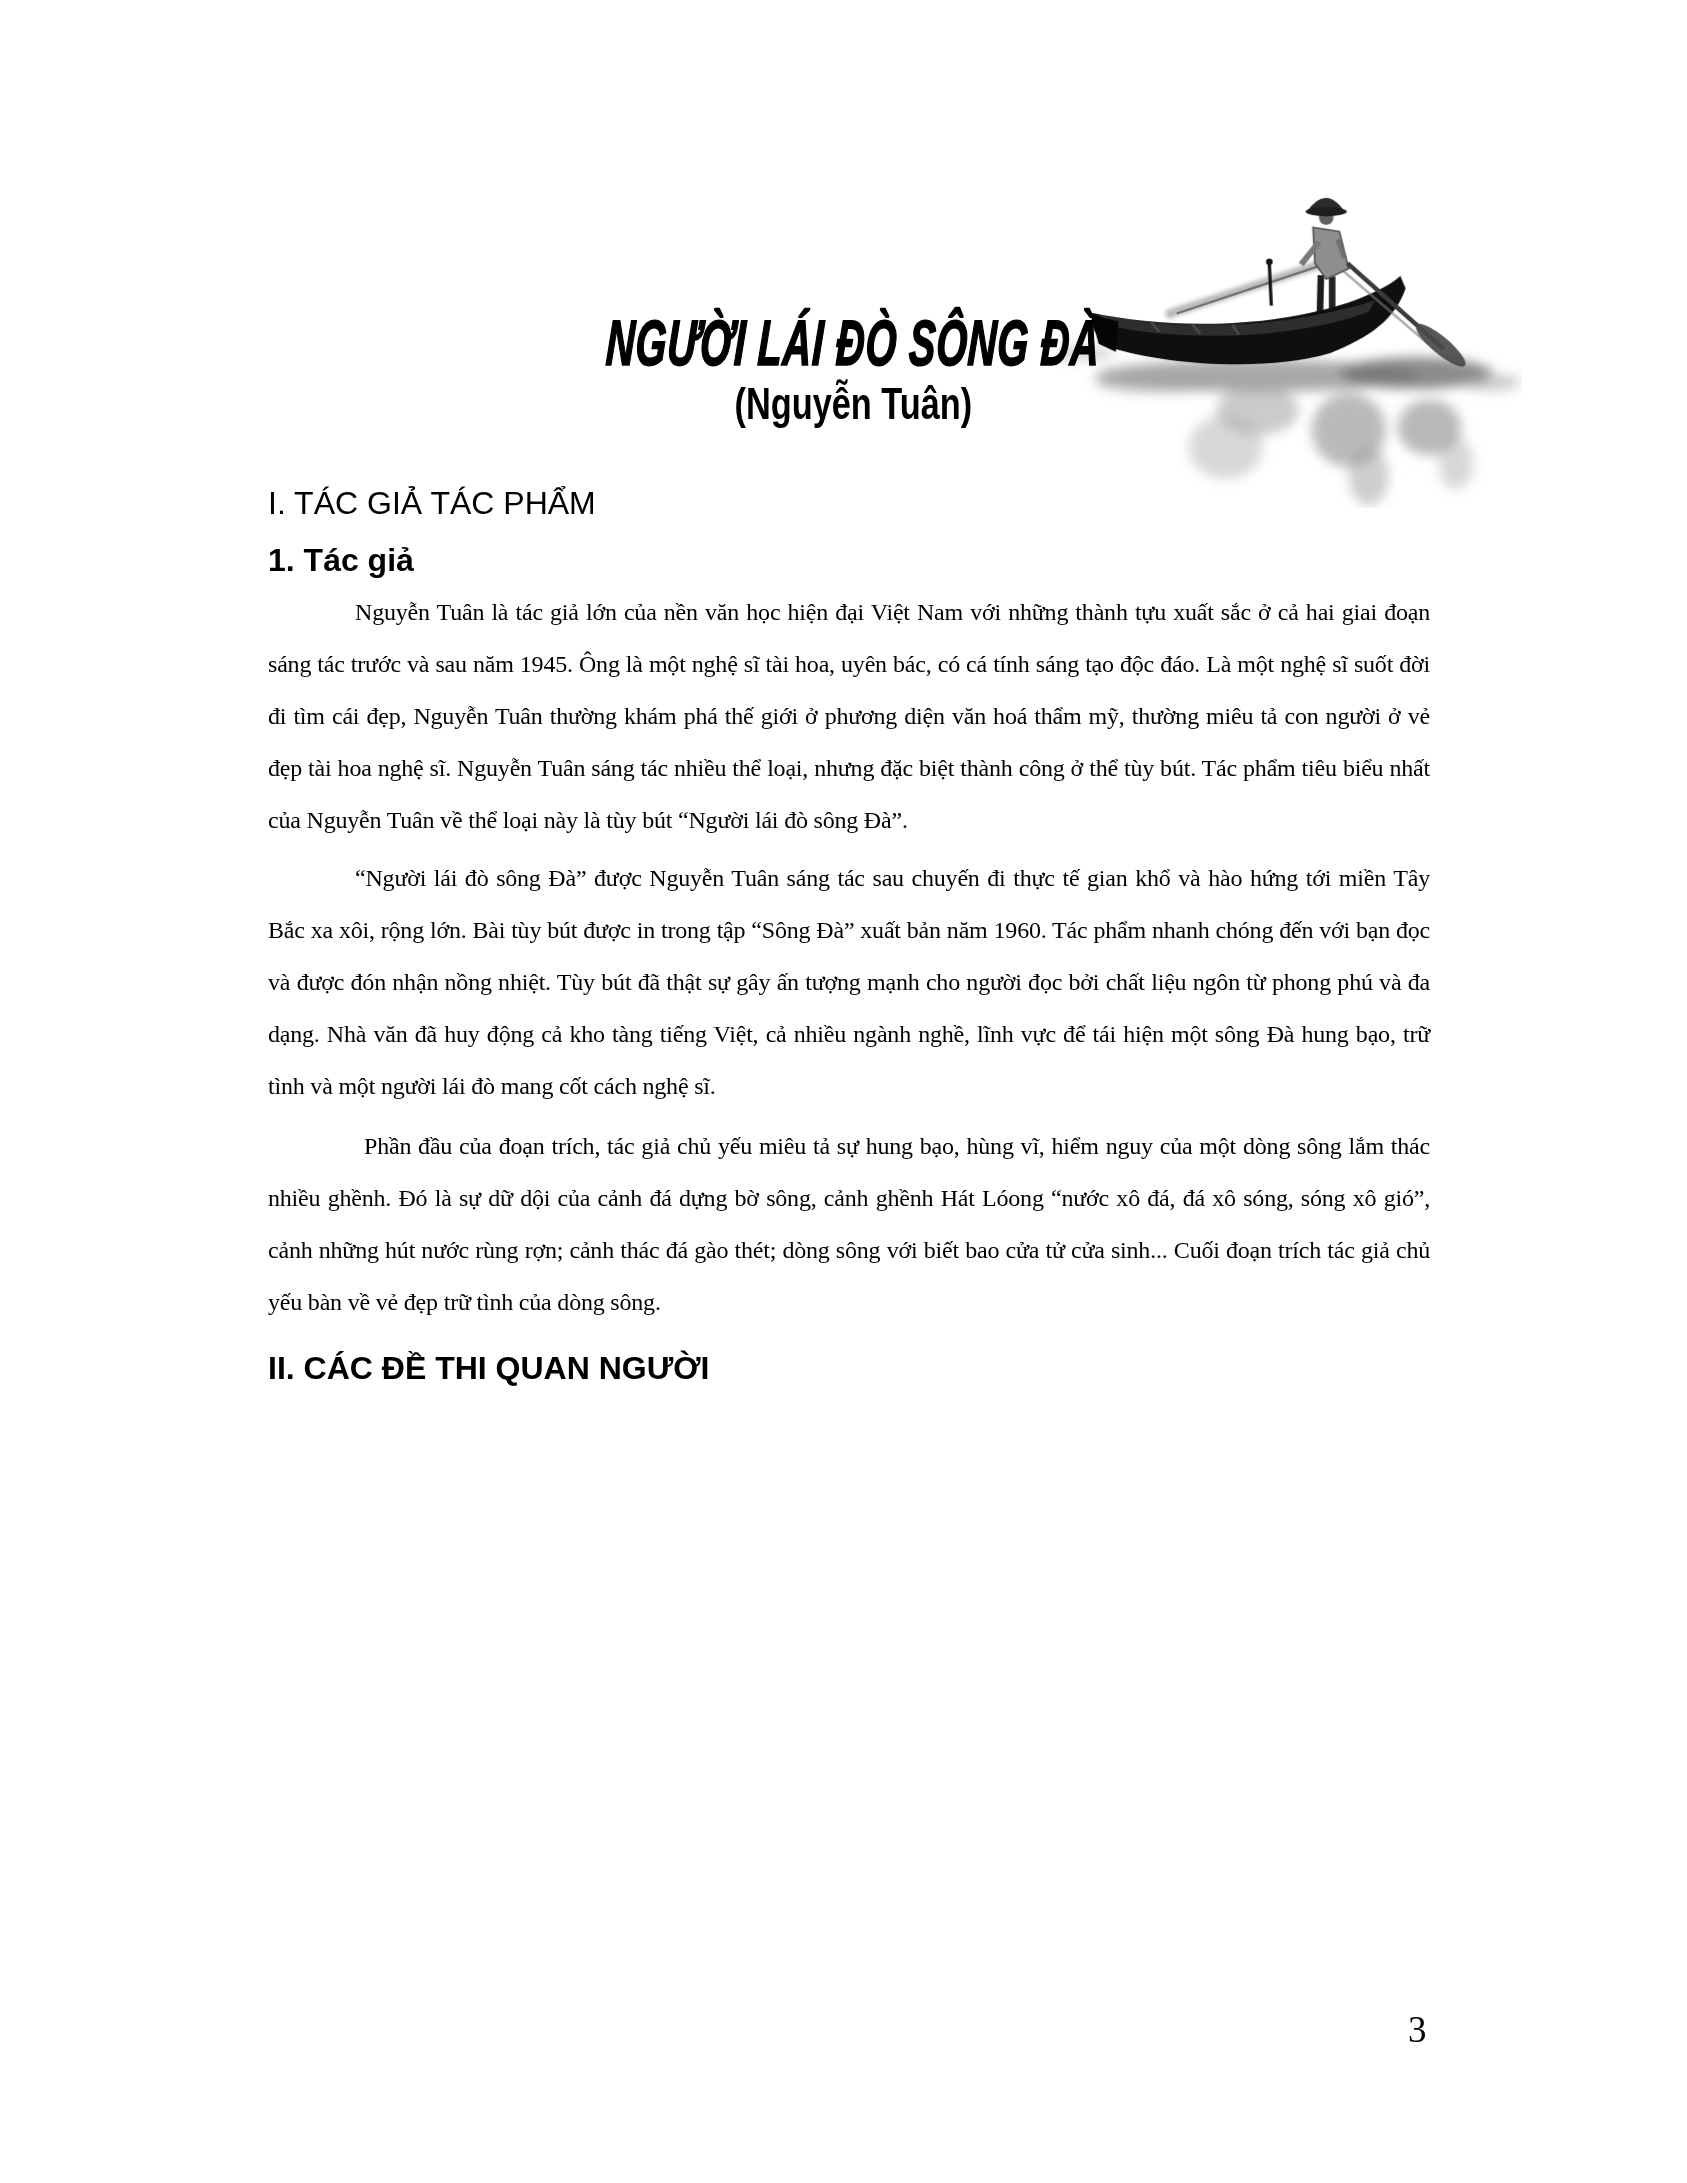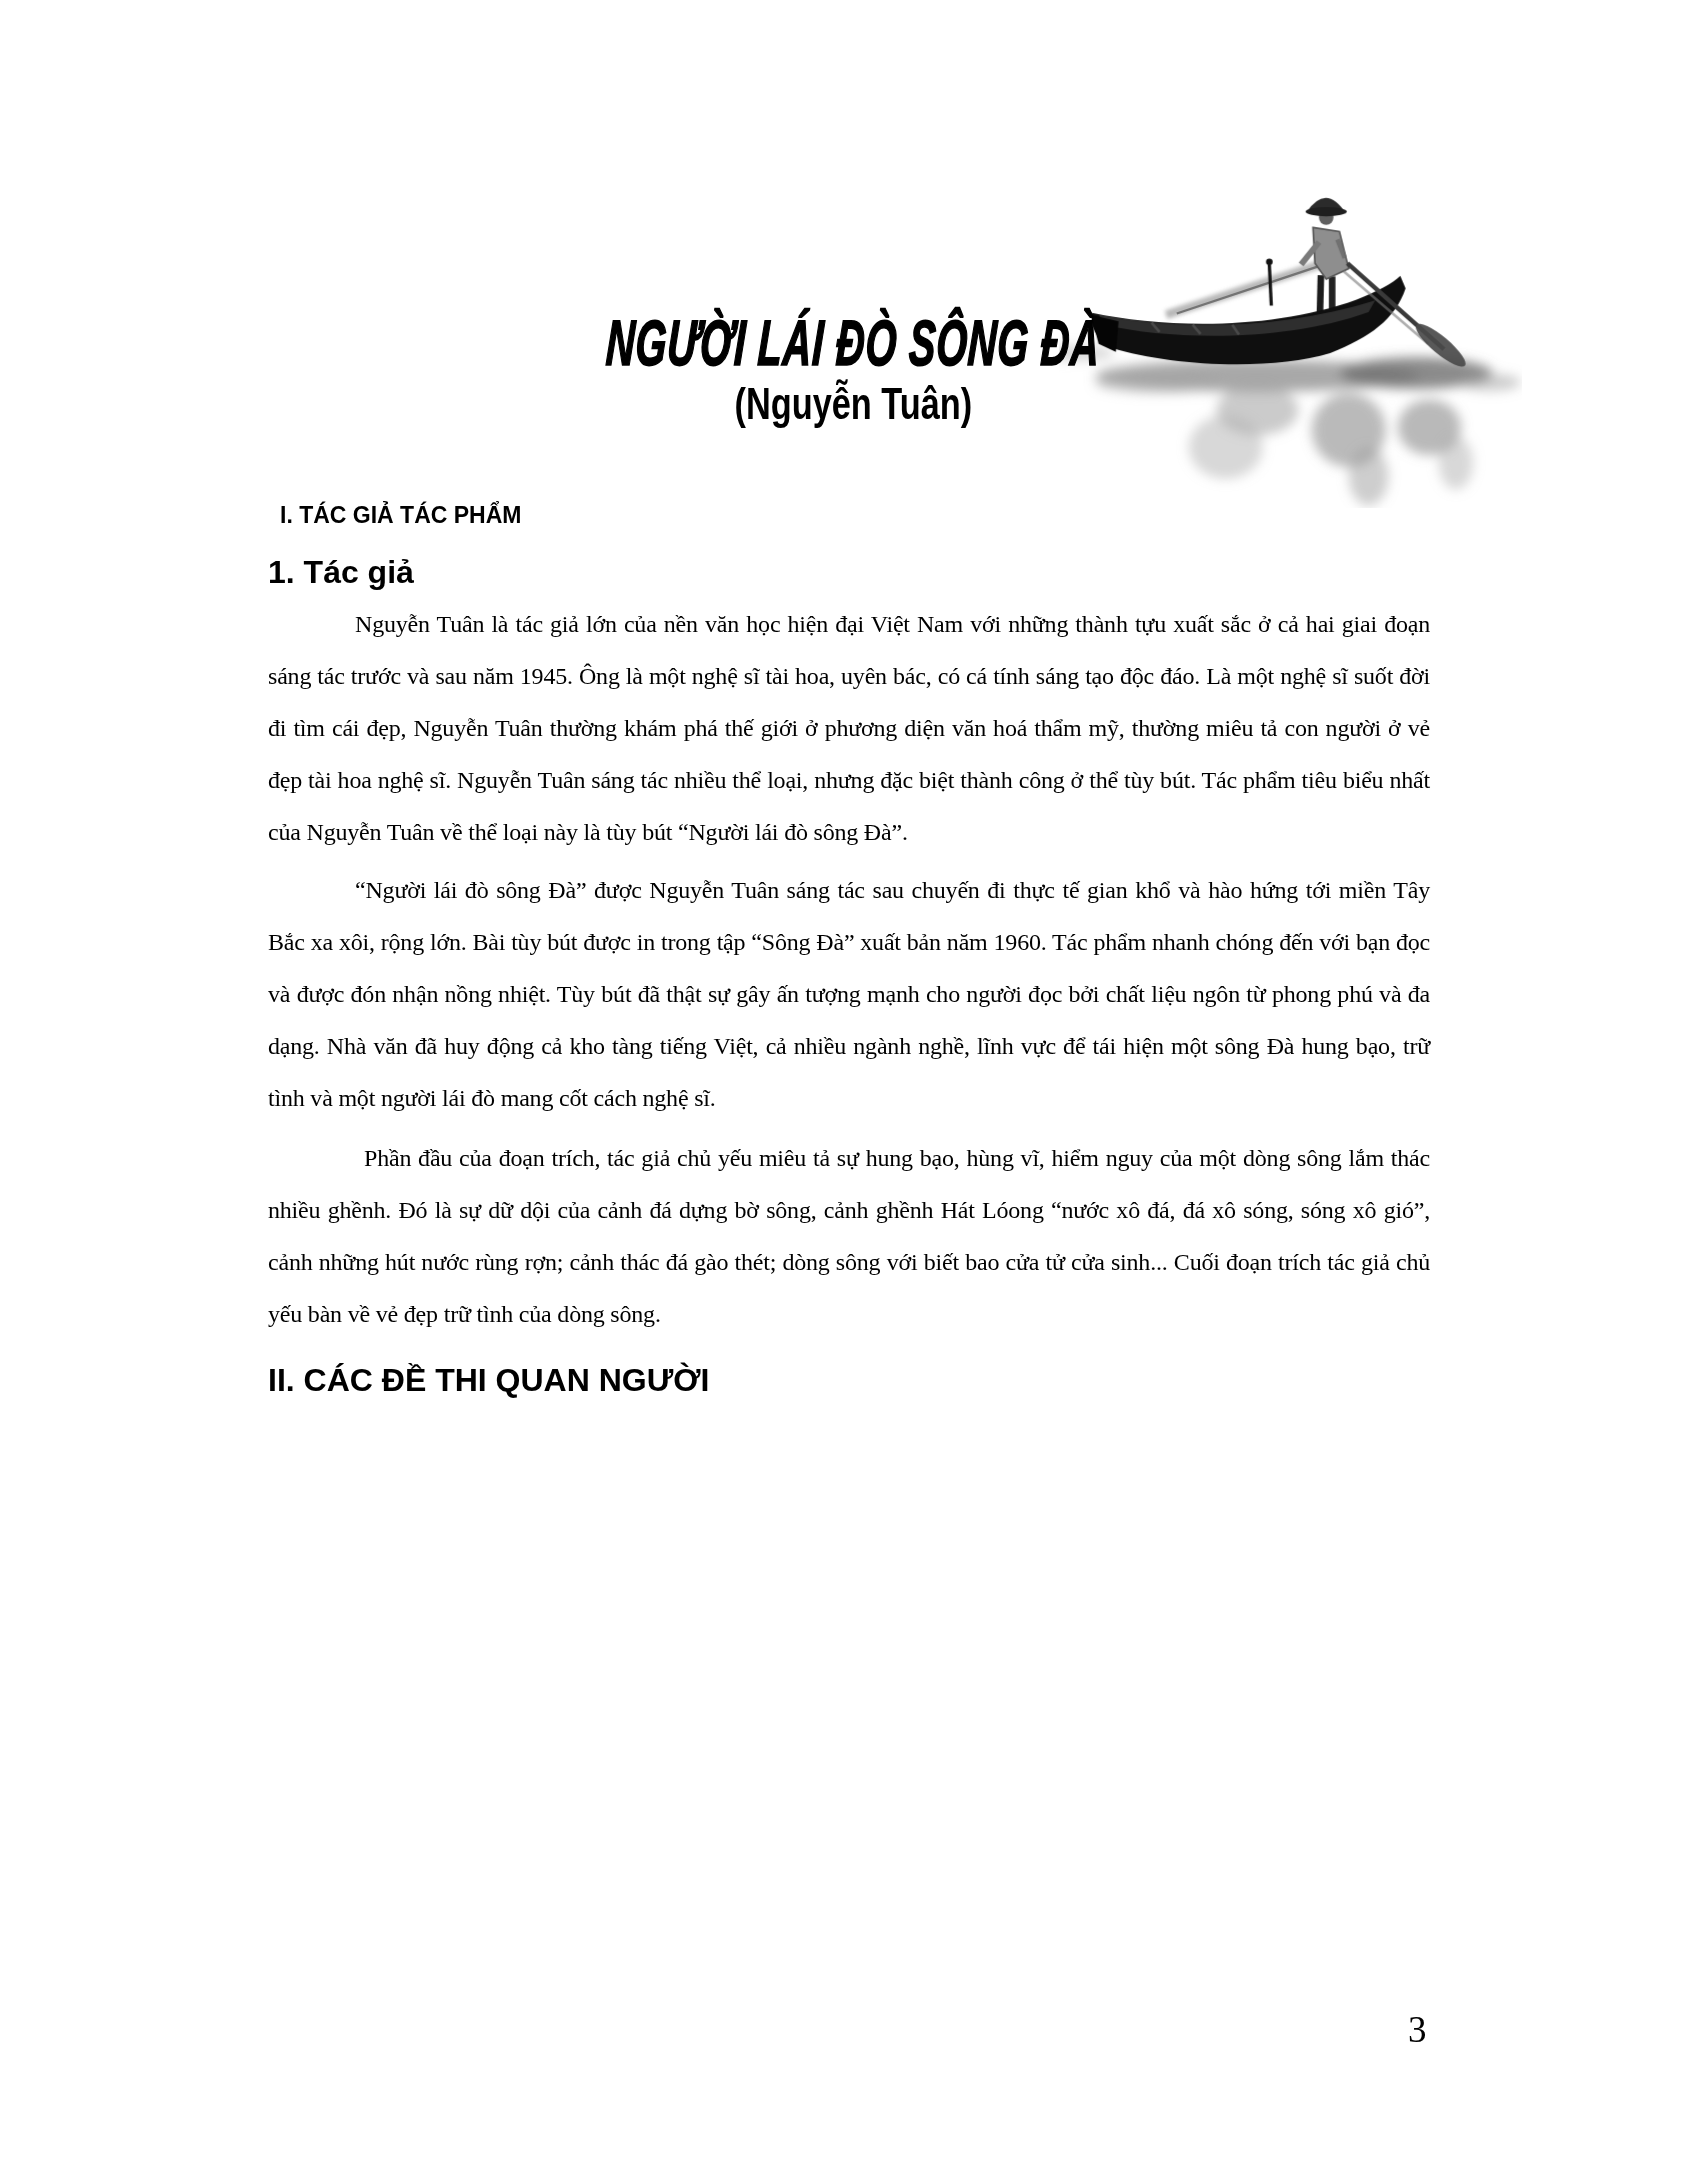--- a/index.html
+++ b/index.html
@@ -62,24 +62,24 @@
   }
 
   
   .content {
     position: absolute;
     left: 268px; top: 485px;
     width: 1162px;
   }
   .h-section {
     font-family: "Liberation Sans", "DejaVu Sans", sans-serif;
-    font-weight: 700;
-    font-size: 23px;
-    line-height: 37px;
-    margin: 12px;
+    font-weight: 400;
+    font-size: 32px;
+    line-height: 37px;
+    margin: 0;
   }
   .h-sub {
     font-family: "Liberation Sans", "DejaVu Sans", sans-serif;
     font-weight: 700;
     font-size: 32px;
     line-height: 37px;
     margin: 20px 0 0 0;
   }
   .h-sub2 {
     font-family: "Liberation Sans", "DejaVu Sans", sans-serif;

